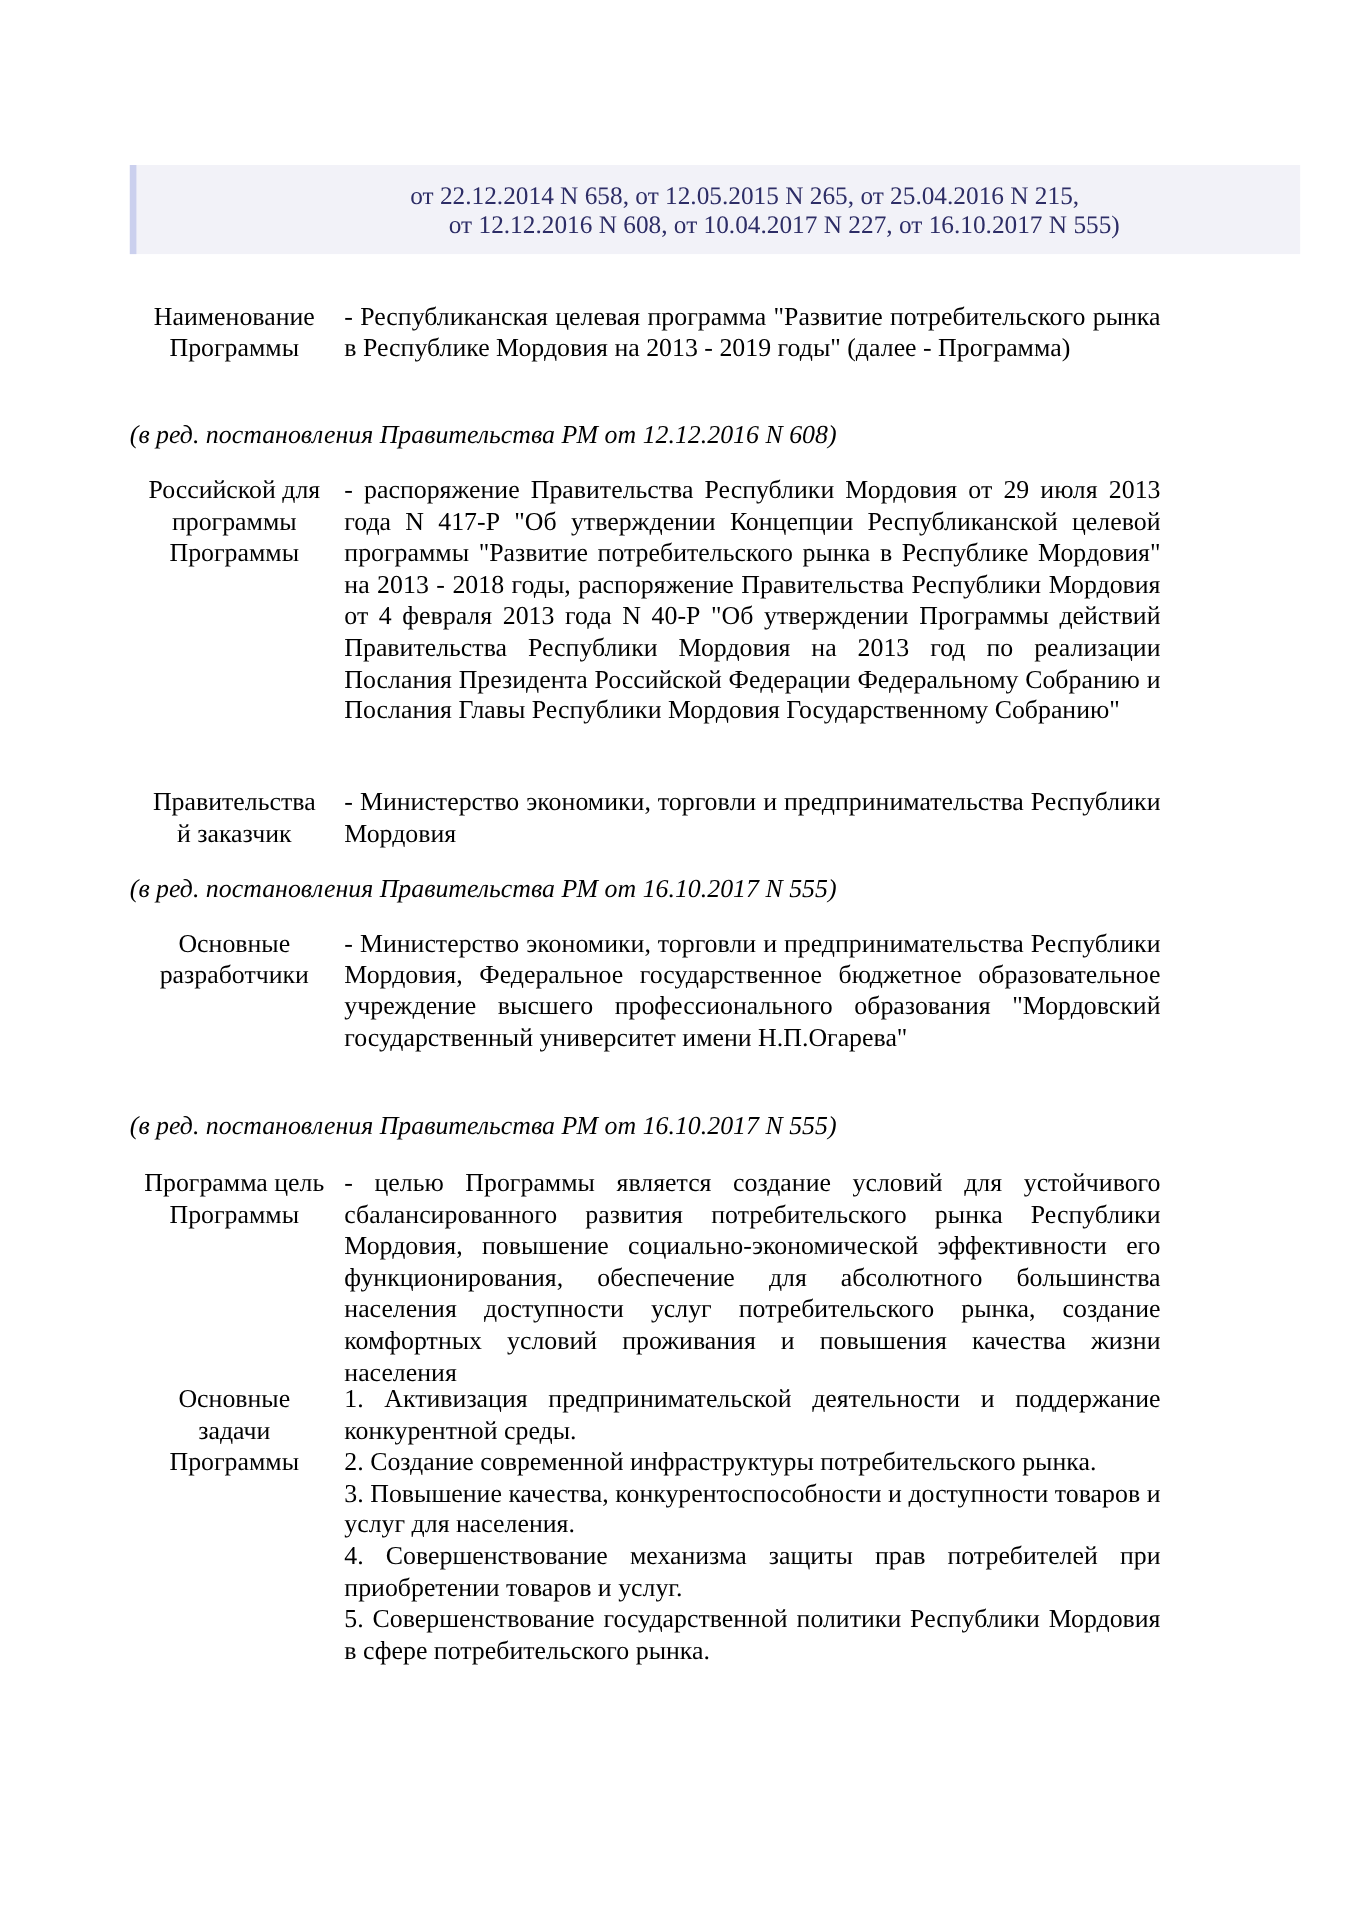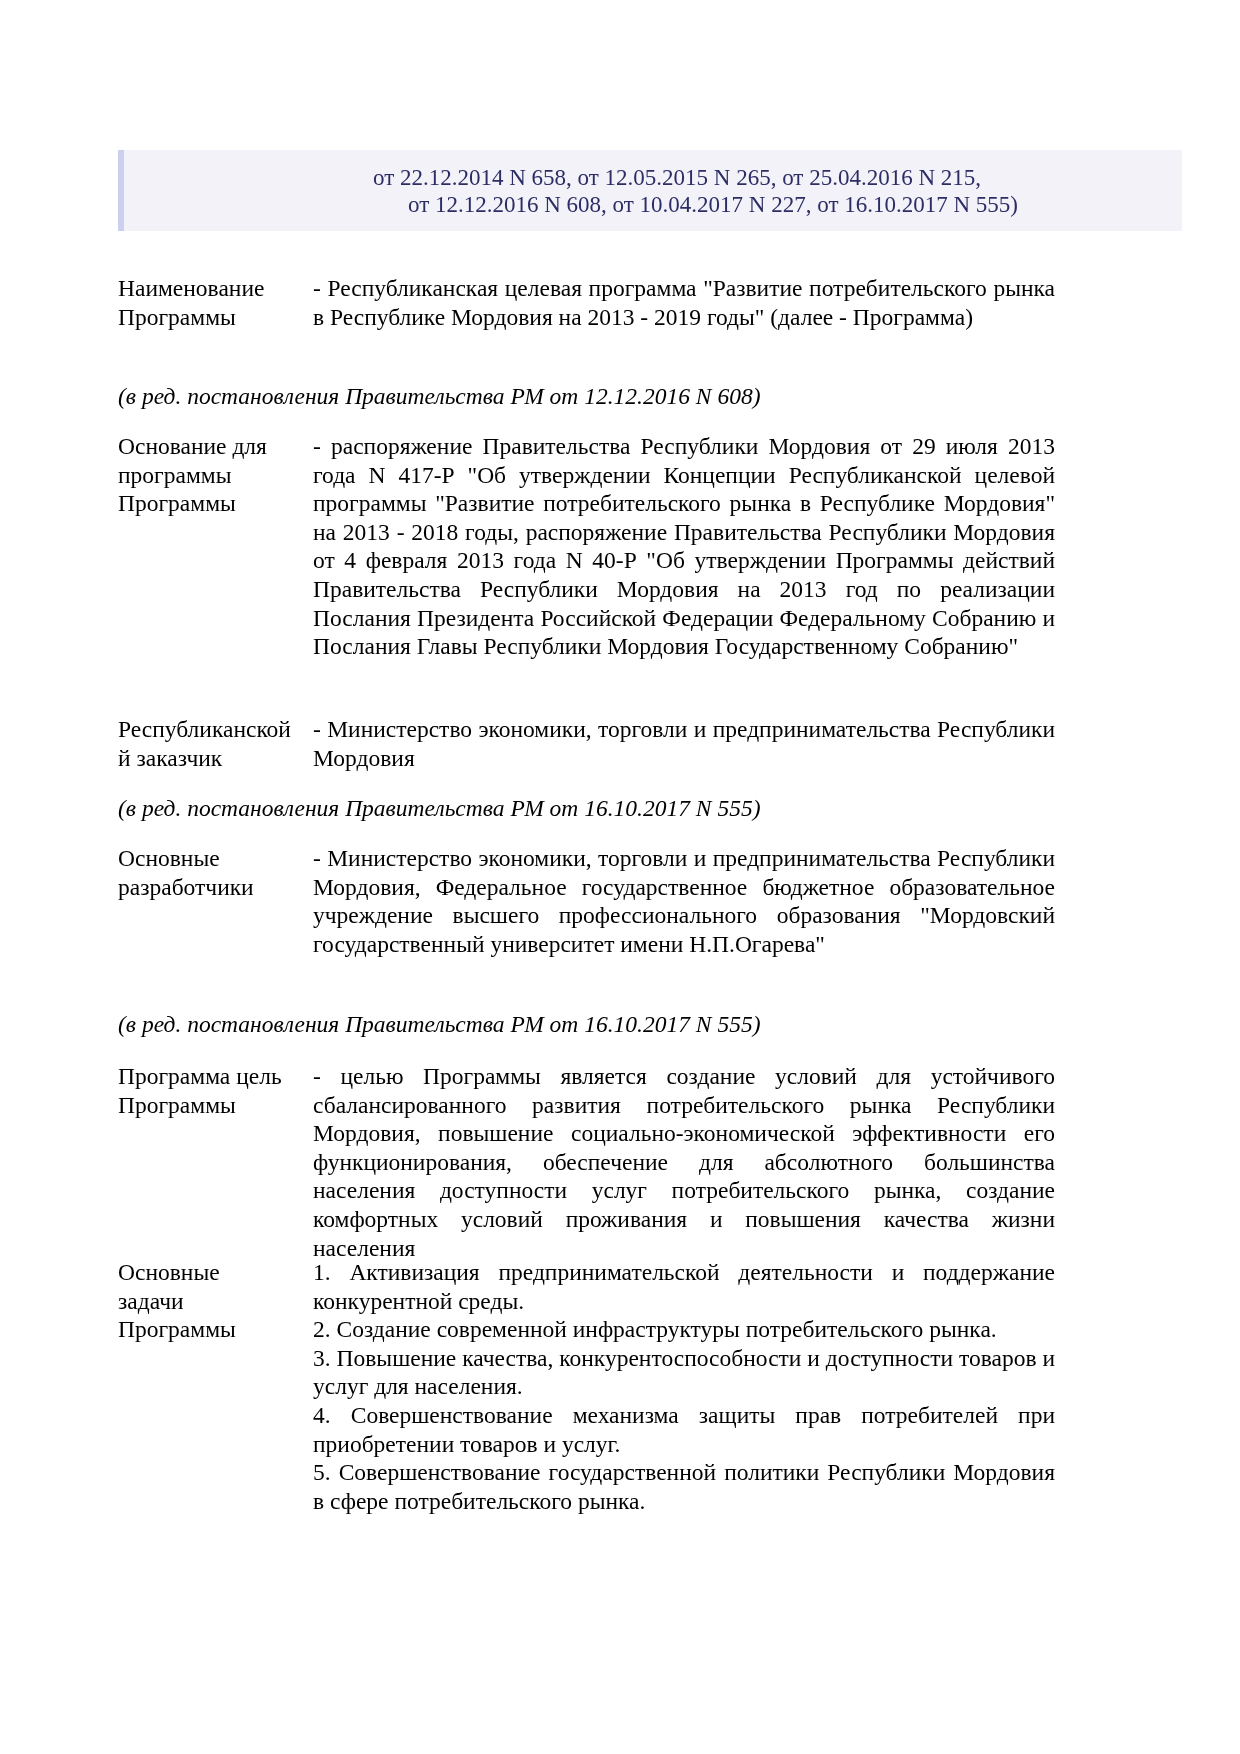--- a/index.html
+++ b/index.html
@@ -43,21 +43,21 @@
       left: 118px;
       width: 940px;
       font-size: 23.5px;
       line-height: 28.6px;
     }
     .row .label {
       position: absolute;
       left: 0;
       top: 0;
       width: 190px;
-      text-align: left;
+      text-align: center;
     }
     .row .value {
       position: absolute;
       left: 195px;
       top: 0;
       width: 742px;
       text-align: justify;
     }
     .row .value .para {
       display: block;
@@ -86,30 +86,30 @@
     <span class="lbl-line">Наименование</span>
     <span class="lbl-line">Программы</span>
   </div>
   <div class="value">- Республиканская целевая программа "Развитие потребительского рынка в Республике Мордовия на 2013 - 2019 годы" (далее - Программа)</div>
 </div>
 
 <div class="amend" style="top:382px;">(в ред. постановления Правительства РМ от 12.12.2016 N 608)</div>
 
 <div class="row" style="top:432px;">
   <div class="label">
-    <span class="lbl-line">Основание для</span>
+    <span class="lbl-line">Российской для</span>
     <span class="lbl-line">программы</span>
     <span class="lbl-line">Программы</span>
   </div>
   <div class="value">- распоряжение Правительства Республики Мордовия от 29 июля 2013 года N 417-Р "Об утверждении Концепции Республиканской целевой программы "Развитие потребительского рынка в Республике Мордовия" на 2013 - 2018 годы, распоряжение Правительства Республики Мордовия от 4 февраля 2013 года N 40-Р "Об утверждении Программы действий Правительства Республики Мордовия на 2013 год по реализации Послания Президента Российской Федерации Федеральному Собранию и Послания Главы Республики Мордовия Государственному Собранию"</div>
 </div>
 
 <div class="row" style="top:715px;">
   <div class="label">
-    <span class="lbl-line">Республиканской</span>
+    <span class="lbl-line">Правительства</span>
     <span class="lbl-line">й заказчик</span>
   </div>
   <div class="value">- Министерство экономики, торговли и предпринимательства Республики Мордовия</div>
 </div>
 
 <div class="amend" style="top:794px;">(в ред. постановления Правительства РМ от 16.10.2017 N 555)</div>
 
 <div class="row" style="top:844px;">
   <div class="label">
     <span class="lbl-line">Основные</span>

